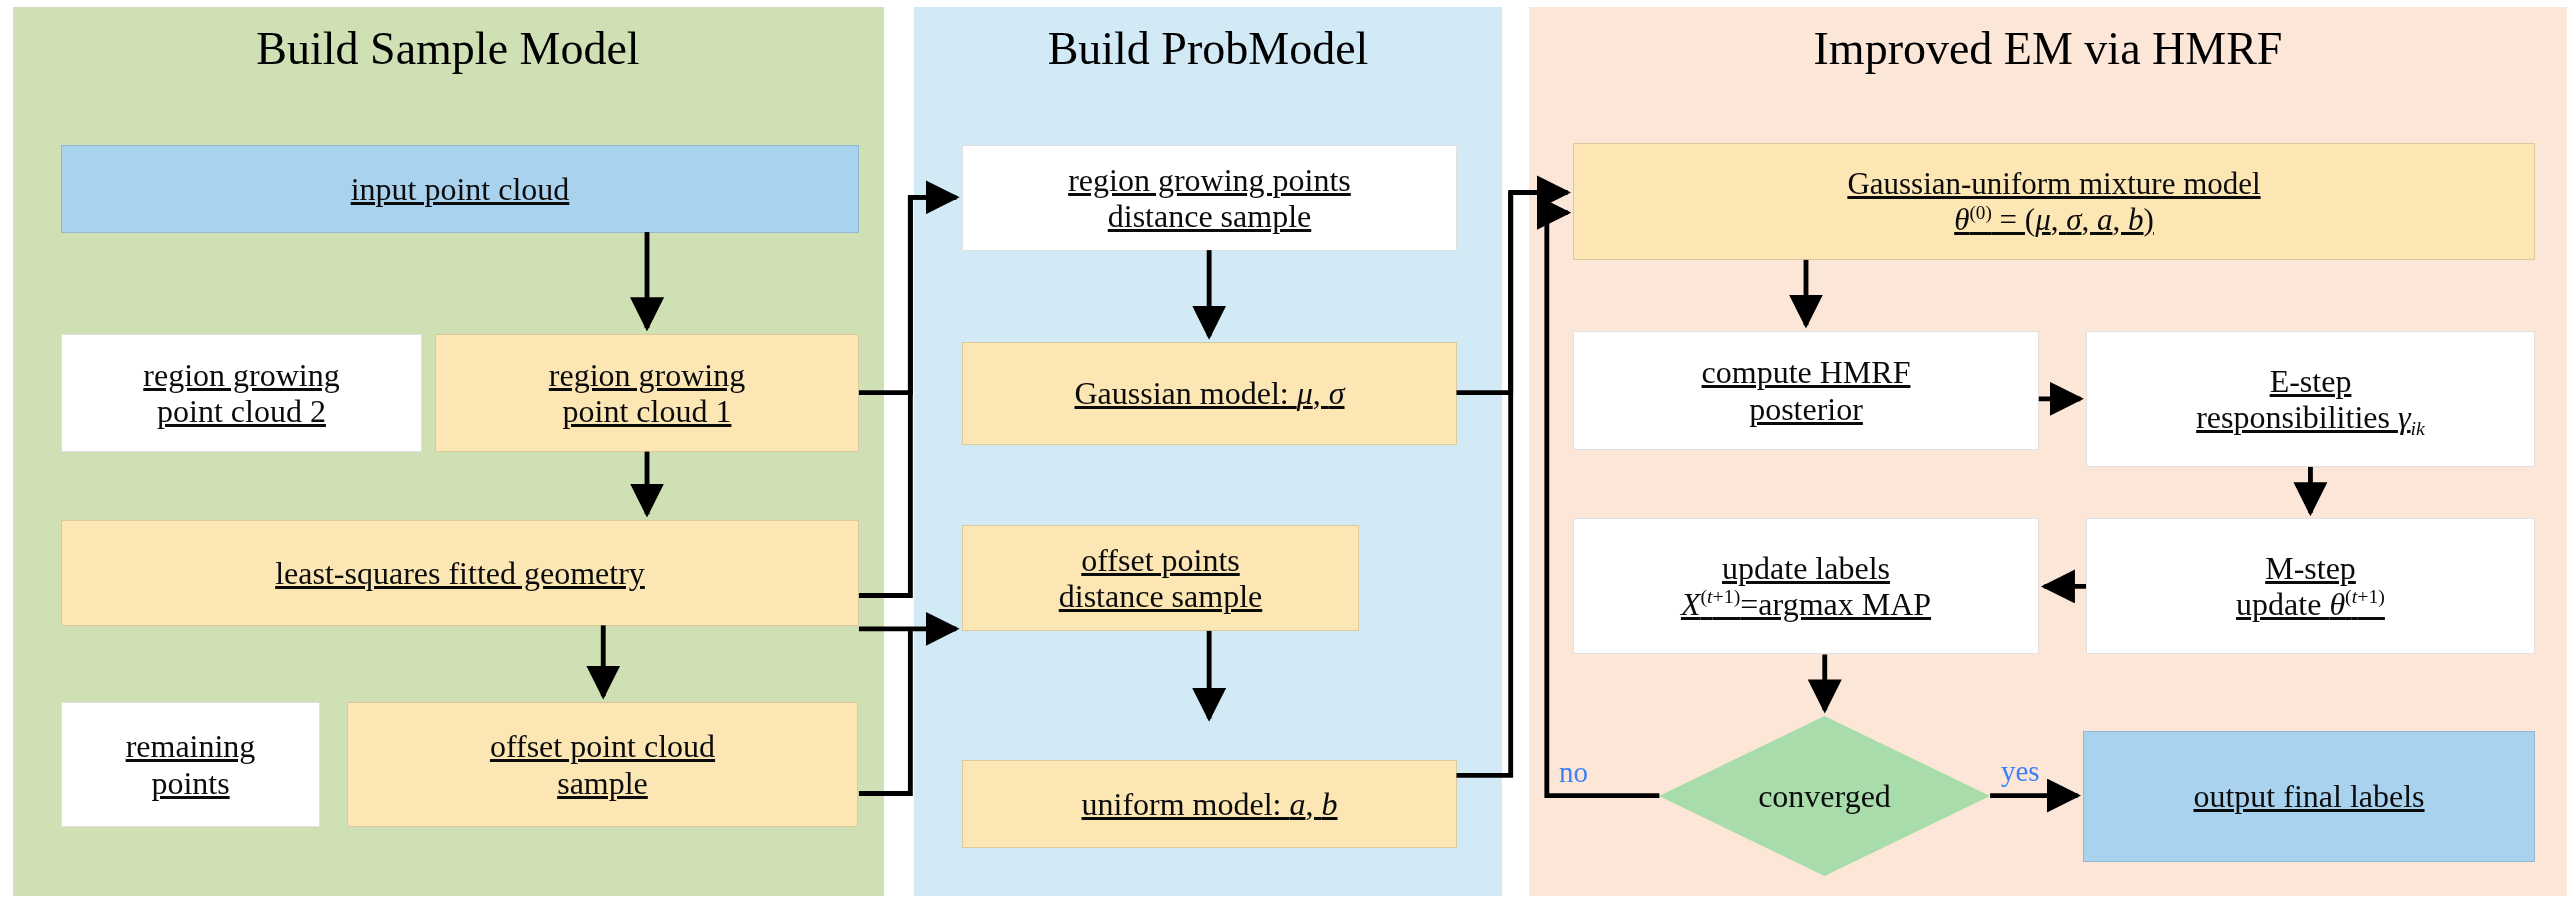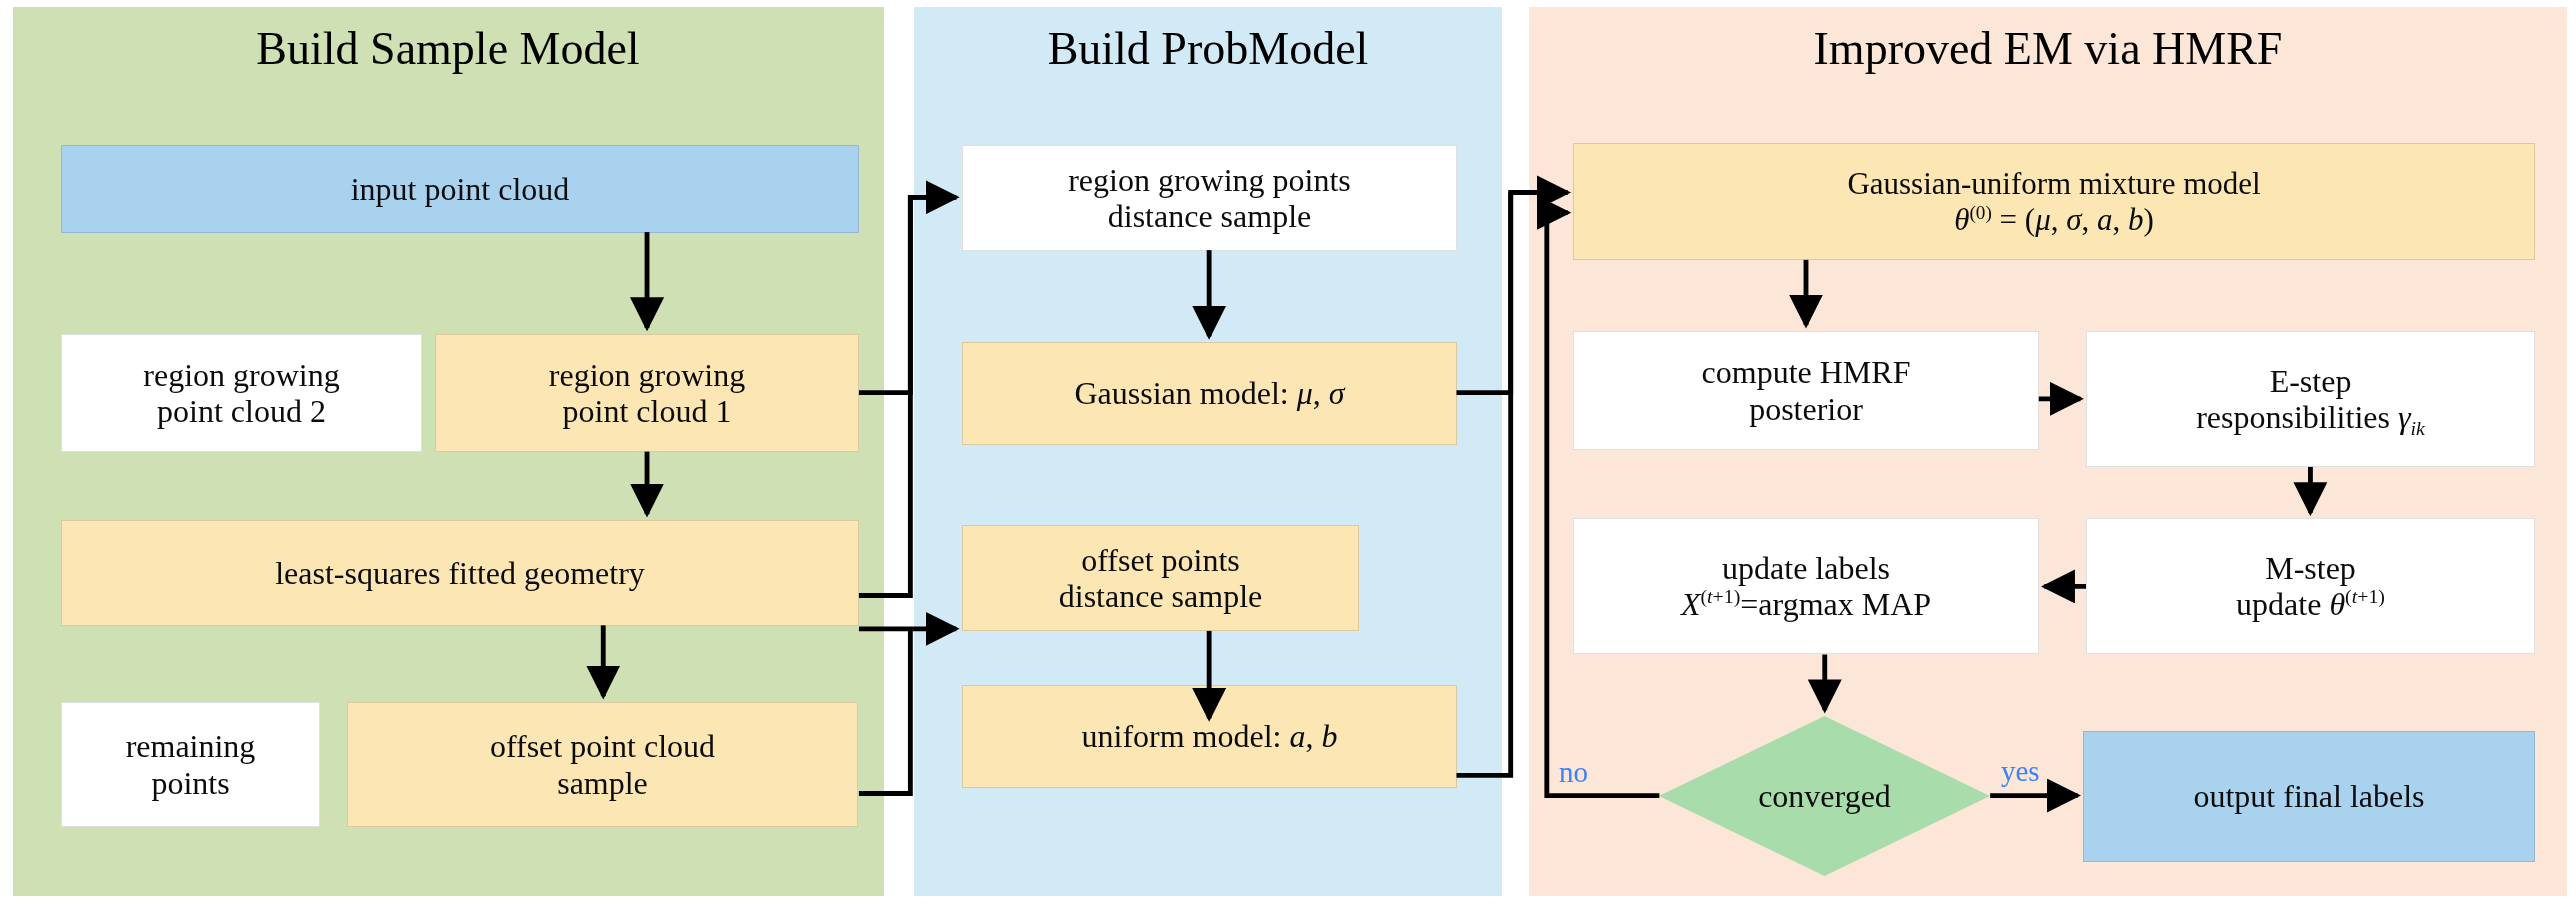--- a/index.html
+++ b/index.html
@@ -13,20 +13,21 @@
     font-size:46px;color:#000;letter-spacing:0px;white-space:nowrap;
   }
 
   .node{
     position:absolute;box-sizing:border-box;
     display:flex;align-items:center;
     text-align:center;line-height:1.14;
     font-family:"Liberation Serif",serif;
     font-size:32px;color:#0b0b0b;
     border:0.7px solid rgba(0,0,0,0.12);
+    text-decoration:underline;
   }
   .node .inner{padding:0 7px;width:100%;}
   .n-white{background:#ffffff;}
   .n-yellow{background:#fbe6b4;}
   .n-blue{background:#a9d2ef;}
 
   .diamond{
     position:absolute;background:transparent;border:none;
     display:flex;align-items:center;justify-content:center;
   }
@@ -110,21 +111,21 @@
       Gaussian model: <span class="it">μ</span>, <span class="it">σ</span>
     </div>
   </div>
 
   <div class="node n-yellow" style="left:962px;top:525px;width:397px;height:106px;">
     <div class="inner">
       offset points<br>distance sample
     </div>
   </div>
 
-  <div class="node n-yellow" style="left:962px;top:685px;width:495px;height:103px;">
+  <div class="node n-yellow" style="left:962px;top:760px;width:495px;height:88px;">
     <div class="inner">
       uniform model: <span class="it">a</span>, <span class="it">b</span>
     </div>
   </div>
 
   <div class="node n-yellow" style="left:1573px;top:143px;width:962px;height:117px;font-size:31px;">
     <div class="inner">
       Gaussian-uniform mixture model<br>
       <span class="it">θ</span><sup>(0)</sup> = (<span class="it">μ</span>, <span class="it">σ</span>, <span class="it">a</span>, <span class="it">b</span>)
     </div>

